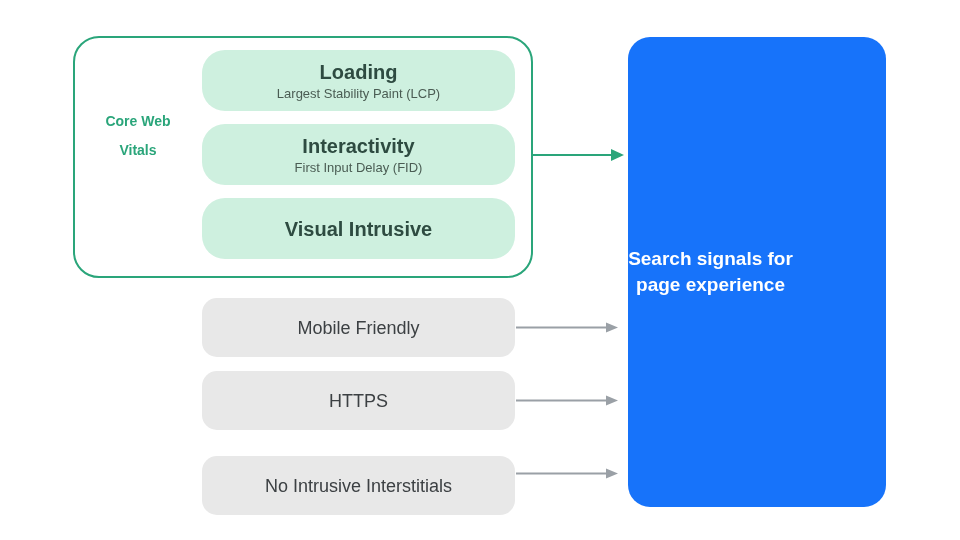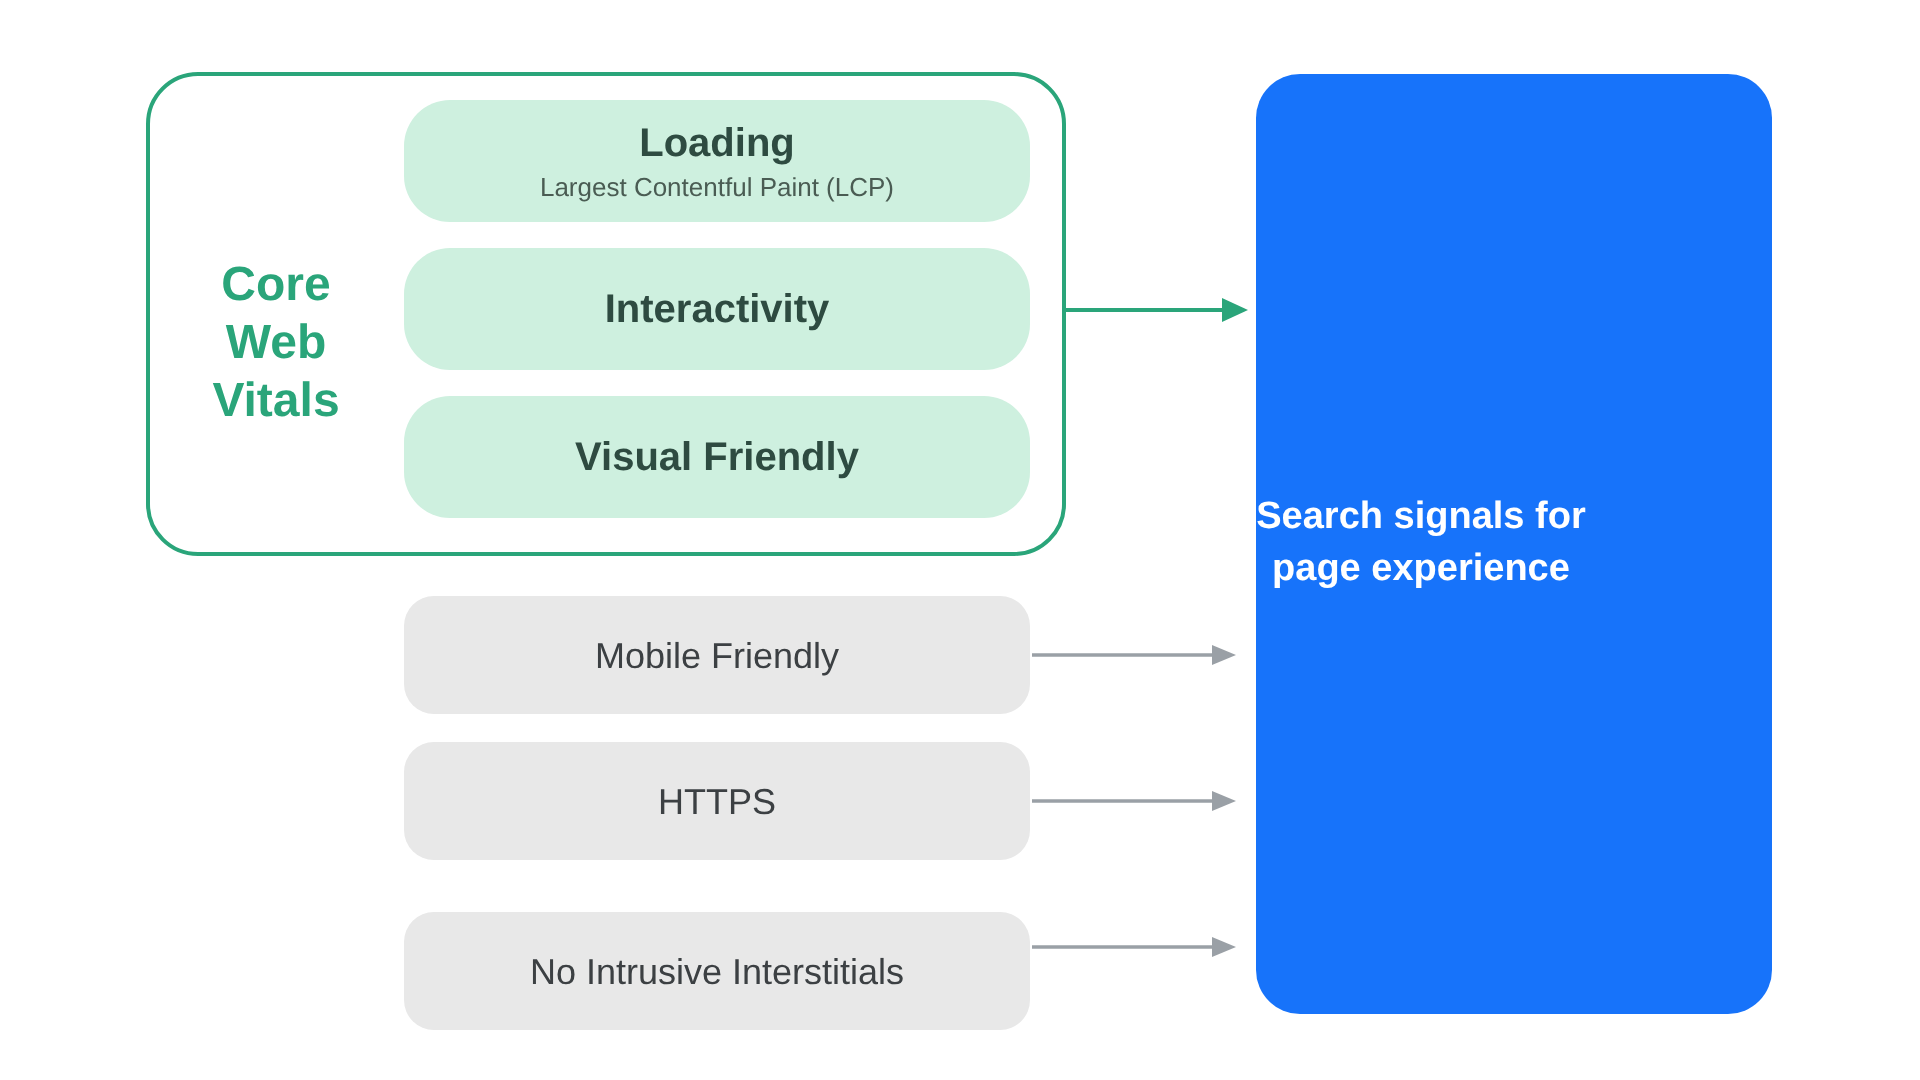--- a/index.html
+++ b/index.html
@@ -22,24 +22,24 @@
   }
   .canvas{position:relative;width:960px;height:540px;}
 
   
   .cwv-box{
     position:absolute;left:73px;top:36px;width:460px;height:242px;
     border:2px solid var(--green);border-radius:26px;
     box-sizing:border-box;background:#ffffff;
   }
   .cwv-label{
-    position:absolute;left:88px;top:128px;width:100px;
+    position:absolute;left:88px;top:107px;width:100px;
     text-align:center;
     color:var(--green);
-    font-size:24px;font-weight:bold;line-height:29px;
+    font-size:14px;font-weight:bold;line-height:29px;
   }
 
   .pill{
     position:absolute;left:202px;width:313px;
     border-radius:15px;
     display:flex;flex-direction:column;align-items:center;justify-content:center;
     text-align:center;box-sizing:border-box;
   }
   .pill.green{background:var(--green-light);height:61px;border-radius:23px;}
   .pill.gray{background:var(--gray-pill);height:59px;}
@@ -88,29 +88,30 @@
 <body>
 
 <div class="canvas">
 
   <div class="cwv-box"></div>
 
   <div class="cwv-label">Core Web Vitals</div>
 
   <div class="pill green" id="pill-loading">
     <div class="pill-title">Loading</div>
-    <div class="pill-sub">Largest Contentful Paint (LCP)</div>
+    <div class="pill-sub">Largest Stability Paint (LCP)</div>
   </div>
 
   <div class="pill green" id="pill-interactivity">
     <div class="pill-title">Interactivity</div>
+    <div class="pill-sub">First Input Delay (FID)</div>
   </div>
 
   <div class="pill green" id="pill-visual-stability">
-    <div class="pill-title">Visual Friendly</div>
+    <div class="pill-title">Visual Intrusive</div>
   </div>
 
   <div class="pill gray" id="pill-mobile">
     <div class="pill-gray-label">Mobile Friendly</div>
   </div>
 
   <div class="pill gray" id="pill-https">
     <div class="pill-gray-label">HTTPS</div>
   </div>
 

